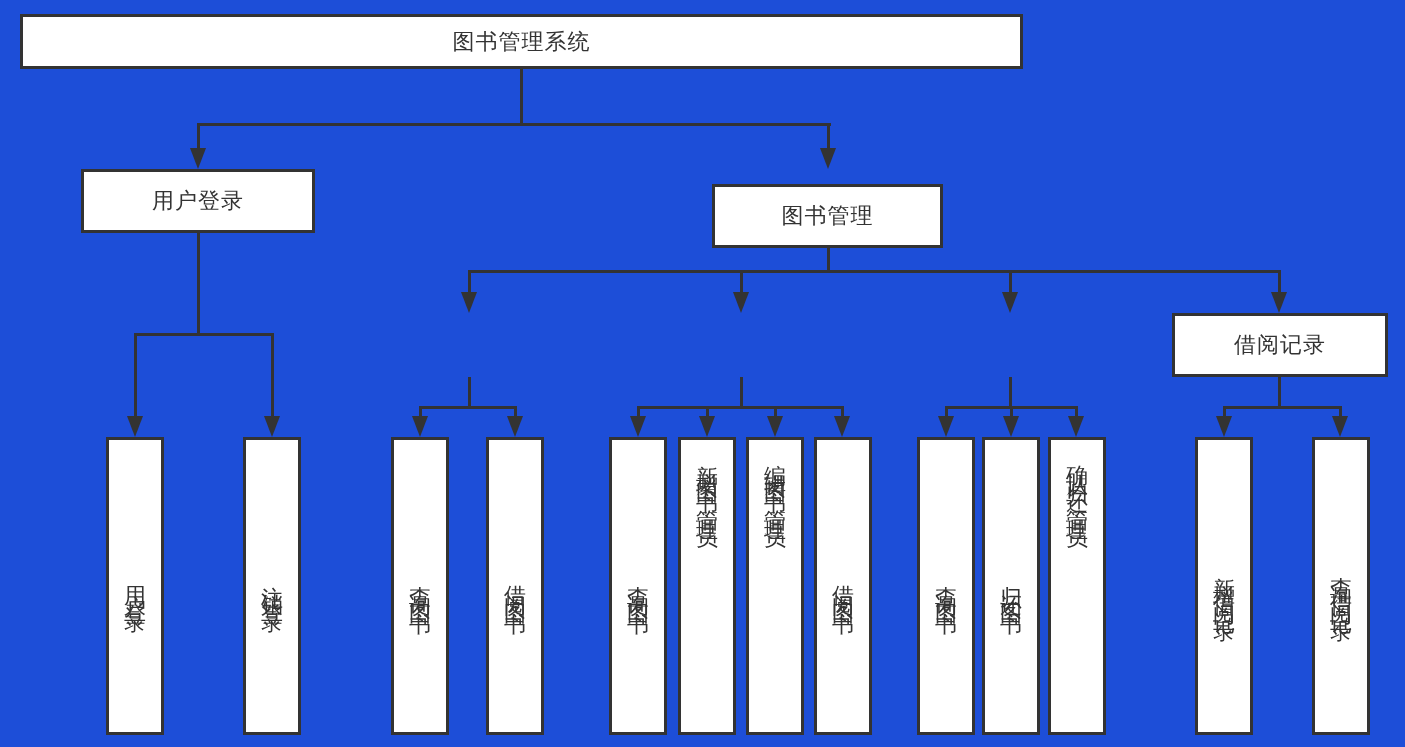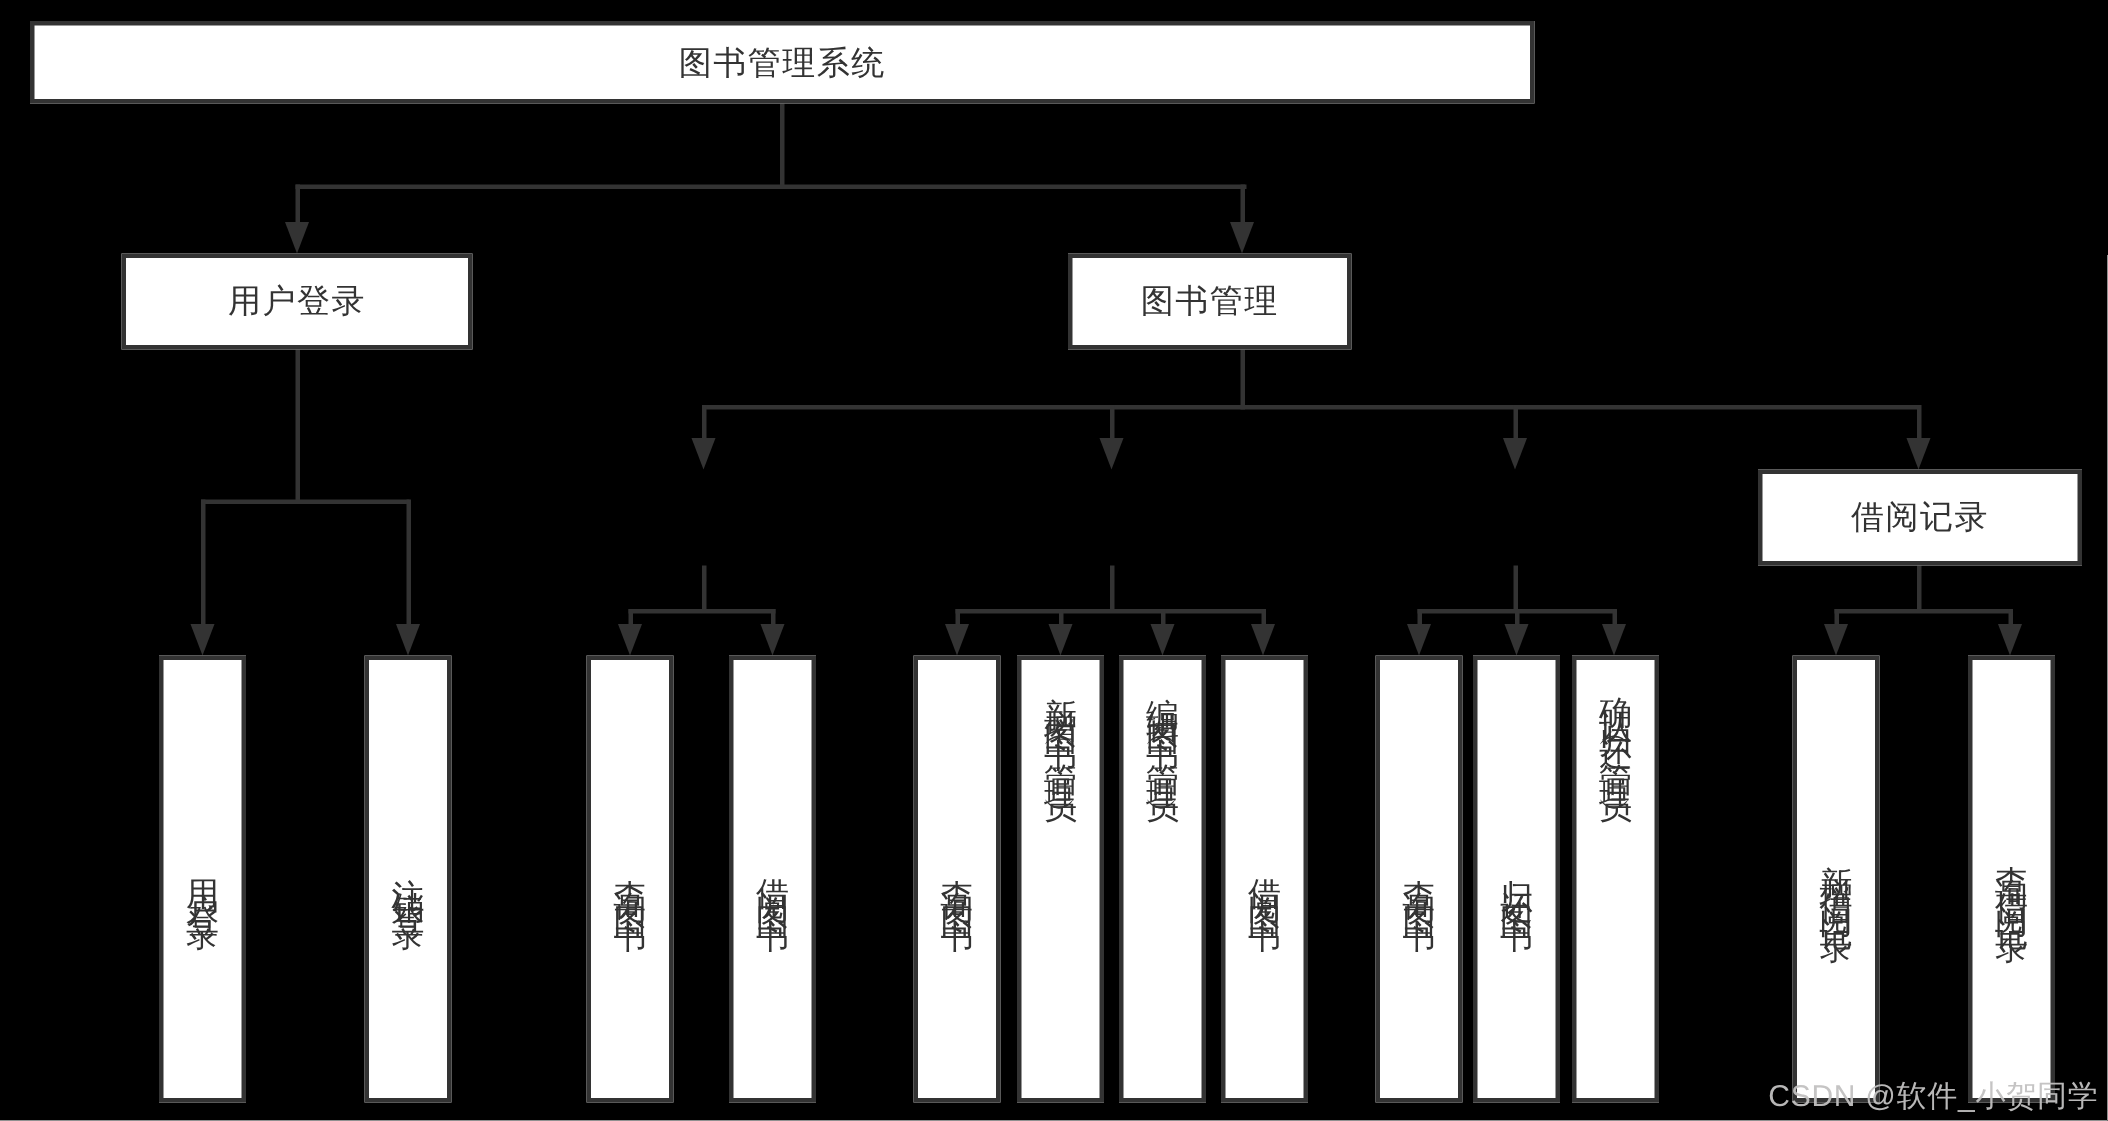--- a/index.html
+++ b/index.html
@@ -4,21 +4,21 @@
 <style>
   html, body {
     margin: 0;
     padding: 0;
     background: #ffffff;
   }
   #canvas {
     position: relative;
     width: 1405px;
     height: 747px;
-    background: #000000;
+    background: #1d4ed8;
     overflow: hidden;
     font-family: "Liberation Sans", "DejaVu Sans", sans-serif;
     color: #333333;
   }
   
   .node {
     position: absolute;
     box-sizing: border-box;
     border: 3px solid #333333;
     background: #ffffff;
@@ -94,21 +94,21 @@
   <div class="v" style="left:520px; top:69px; height:56px;"></div>
   <div class="h" style="left:197px; top:123px; width:634px;"></div>
   <div class="v" style="left:197px; top:123px; height:28px;"></div>
   <div class="ah" style="left:190px; top:148px;"></div>
   <div class="v" style="left:827px; top:123px; height:28px;"></div>
   <div class="ah" style="left:820px; top:148px;"></div>
 
   <div class="node" style="left:81px; top:169px; width:234px; height:64px;">
     <span>用户登录</span>
   </div>
-  <div class="node" style="left:712px; top:169px; width:189px; height:64px;">
+  <div class="node" style="left:712px; top:184px; width:231px; height:64px;">
     <span>图书管理</span>
   </div>
 
   <div class="v" style="left:197px; top:233px; height:102px;"></div>
   <div class="h" style="left:134px; top:333px; width:139px;"></div>
   <div class="v" style="left:134px; top:333px; height:85px;"></div>
   <div class="ah" style="left:127px; top:416px;"></div>
   <div class="v" style="left:271px; top:333px; height:85px;"></div>
   <div class="ah" style="left:264px; top:416px;"></div>
 
@@ -198,15 +198,14 @@
     <span class="vtext">确认归还（管理员）</span>
   </div>
 
   <div class="leaf" style="left:1195px;">
     <span class="vtext">新增借阅记录</span>
   </div>
   <div class="leaf" style="left:1312px;">
     <span class="vtext">查询借阅记录</span>
   </div>
 
-  <div id="watermark">CSDN @软件_小贺同学</div>
 
 </div>
 
 </body></html>

